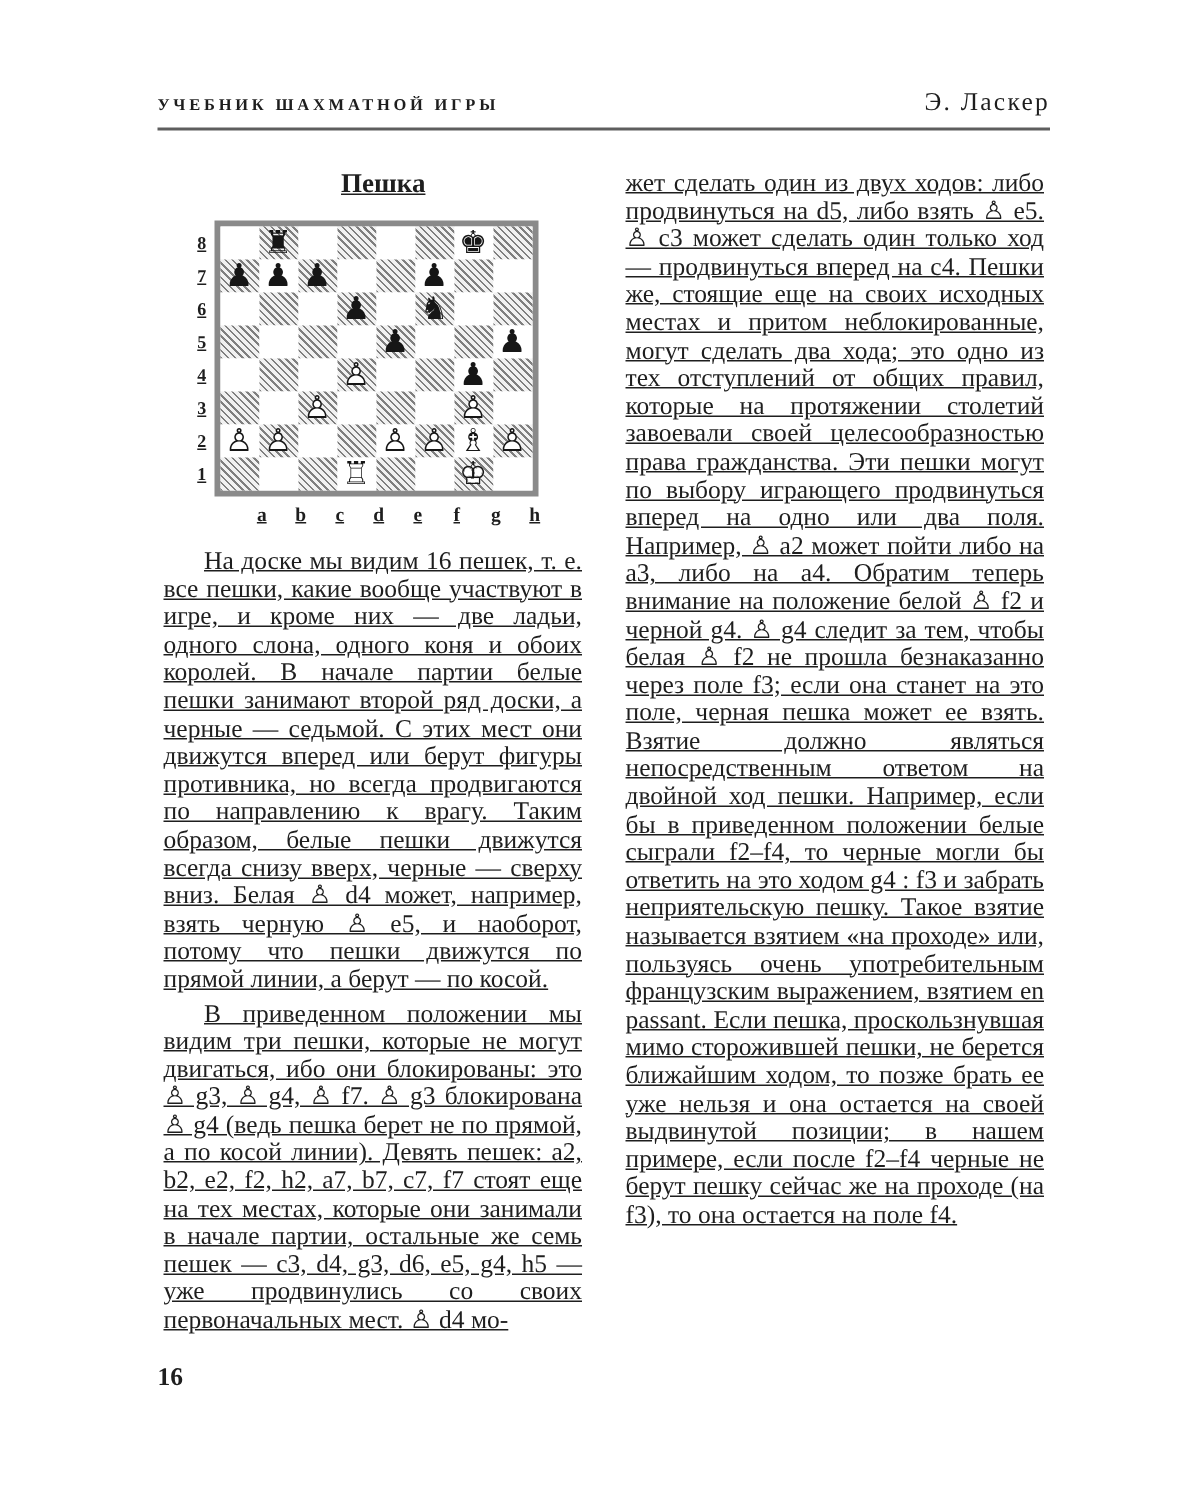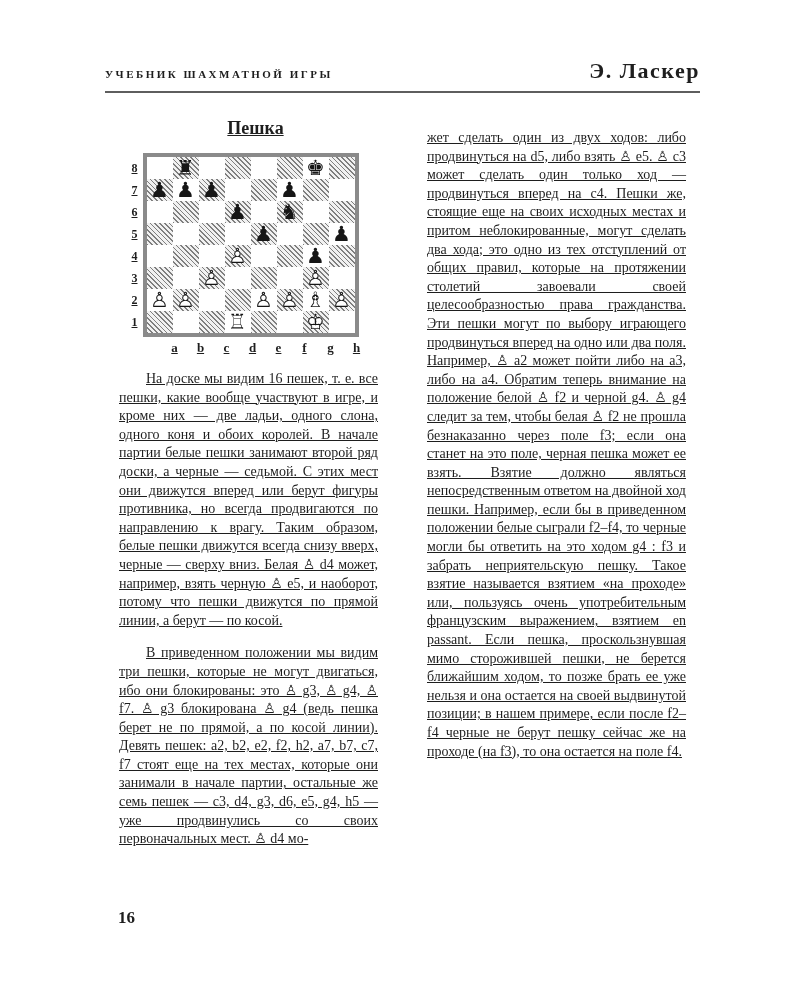--- a/index.html
+++ b/index.html
@@ -7,27 +7,27 @@
     position:relative;
     width:800px;height:1000px;
     background:var(--paper,#ffffff);
     font-family:"Liberation Serif","DejaVu Serif",serif;
     color:var(--ink,#1e1e1e);
     overflow:hidden;
   }
   .content{position:absolute;left:105px;top:58px;width:595px;}
   .hdr{display:flex;justify-content:space-between;align-items:baseline;}
   .hdr-title{font-weight:bold;font-size:11px;letter-spacing:2.5px;}
-  .hdr-author{font-weight:bold;font-size:22px;letter-spacing:1.5px;}
+  .hdr-author{font-weight:normal;font-size:17px;letter-spacing:1.5px;}
   .rule{border:none;border-top:2.5px solid var(--rule,#5e5e5e);margin:7px 0 0 0;}
   .columns{display:flex;gap:21px;margin-top:22px;text-decoration:underline;}
   .col{width:287px;}
   .para{
-    font-size:14px;line-height:18.6px;
-    text-align:justify;margin:14px;
+    font-size:17px;line-height:18.6px;
+    text-align:justify;margin:4px;
     color:var(--ink,#1e1e1e);
   }
   .para.indent{text-indent:27px;}
 
   
   .diagram{margin:0 0 14px 0;}
   .diagram-title{font-weight:bold;font-size:18px;text-align:center;margin:3px 0 14px 14px;}
   .board-area{display:flex;justify-content:center;}
   .ranks-col{display:flex;flex-direction:column;padding:4px 0;margin-right:5px;}
   .rank-label{height:22px;line-height:22px;font-size:12px;font-weight:bold;text-align:right;width:10px;}
@@ -45,21 +45,21 @@
     transform:translateY(-50%);
     text-align:center;font-size:21px;line-height:21px;
   }
   .piece-layer.fill{color:#ffffff;}
   .piece-layer.outline{color:#161616;}
   .piece-layer.black{color:#161616;}
   .files-row{display:flex;margin-top:3px;}
   .file-label{width:26px;text-align:center;font-size:13px;font-weight:bold;}
   .files-offset{width:19px;}
 
-  .pagenum{position:absolute;left:118px;top:908px;font-weight:bold;font-size:17px;}
+  .pagenum{position:absolute;left:105px;top:908px;font-weight:bold;font-size:17px;}
 </style>
 </head>
 <body>
 
 <div class="page" style="--paper: #ffffff; --ink: #1e1e1e; --rule: #5e5e5e; --frame: #8a8a8a; --hatch: #7f7f7f;">
   <div class="content">
 
     <div class="hdr">
       <span class="hdr-title">УЧЕБНИК ШАХМАТНОЙ ИГРЫ</span>
       <span class="hdr-author">Э. Ласкер</span>

